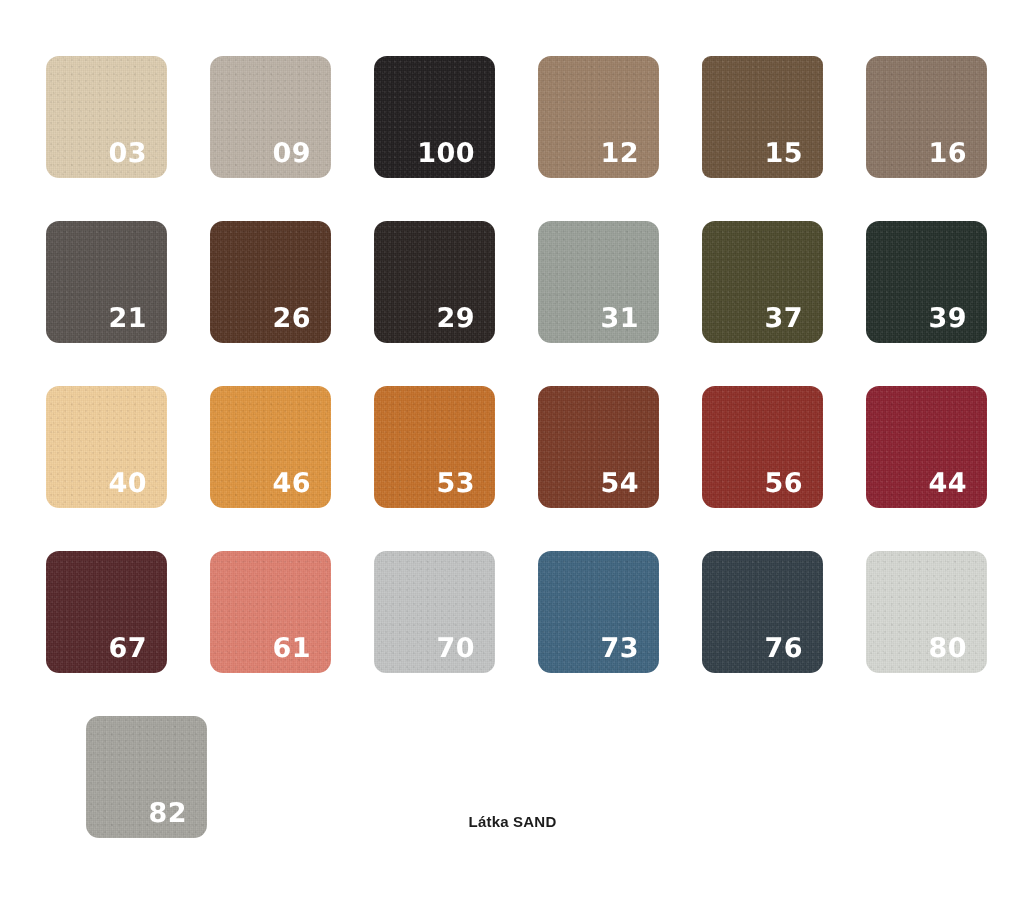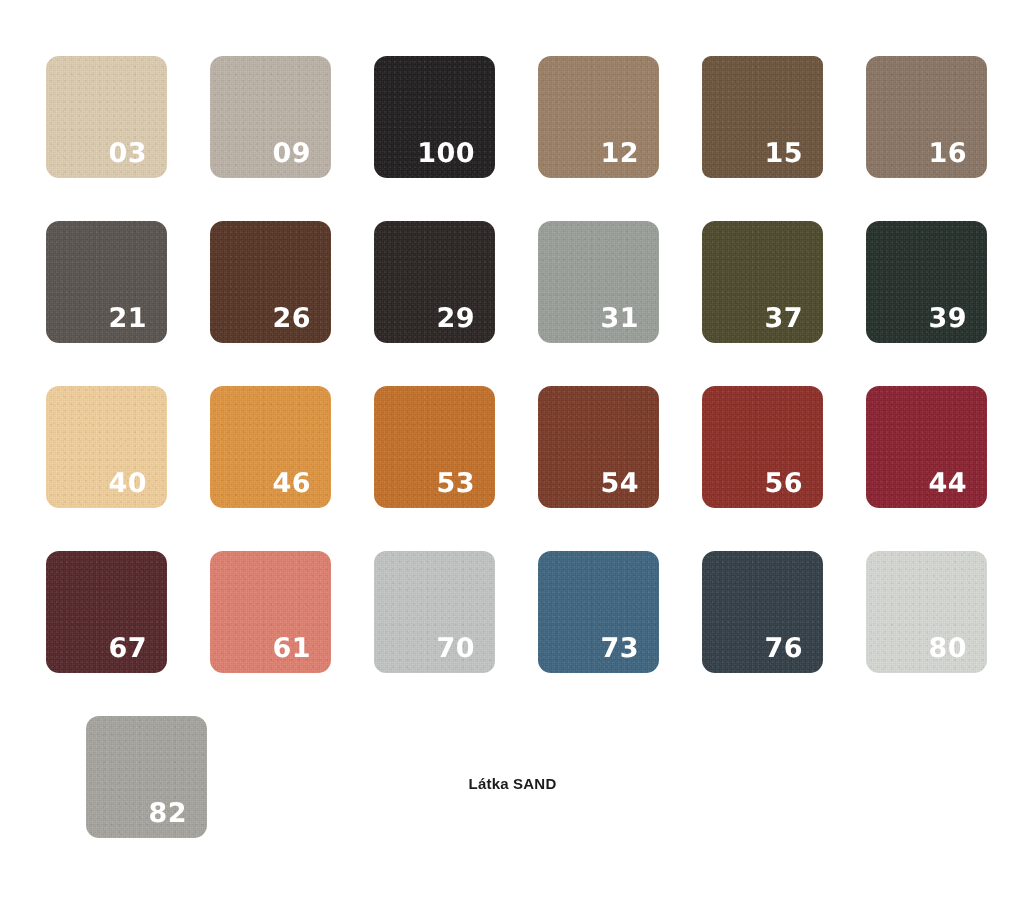--- a/index.html
+++ b/index.html
@@ -70,21 +70,21 @@
     font-size: 27px;
     font-weight: bold;
     letter-spacing: 0.5px;
     line-height: 1;
     text-rendering: geometricPrecision;
   }
 
   .caption-row {
     position: absolute;
     left: 0;
-    top: 775px;
+    top: 813px;
     width: 1025px;
     text-align: center;
   }
 
   .caption-text {
     display: inline-block;
     font-family: "Liberation Sans", sans-serif;
     font-size: 15px;
     font-weight: bold;
     color: #1c1c1c;

